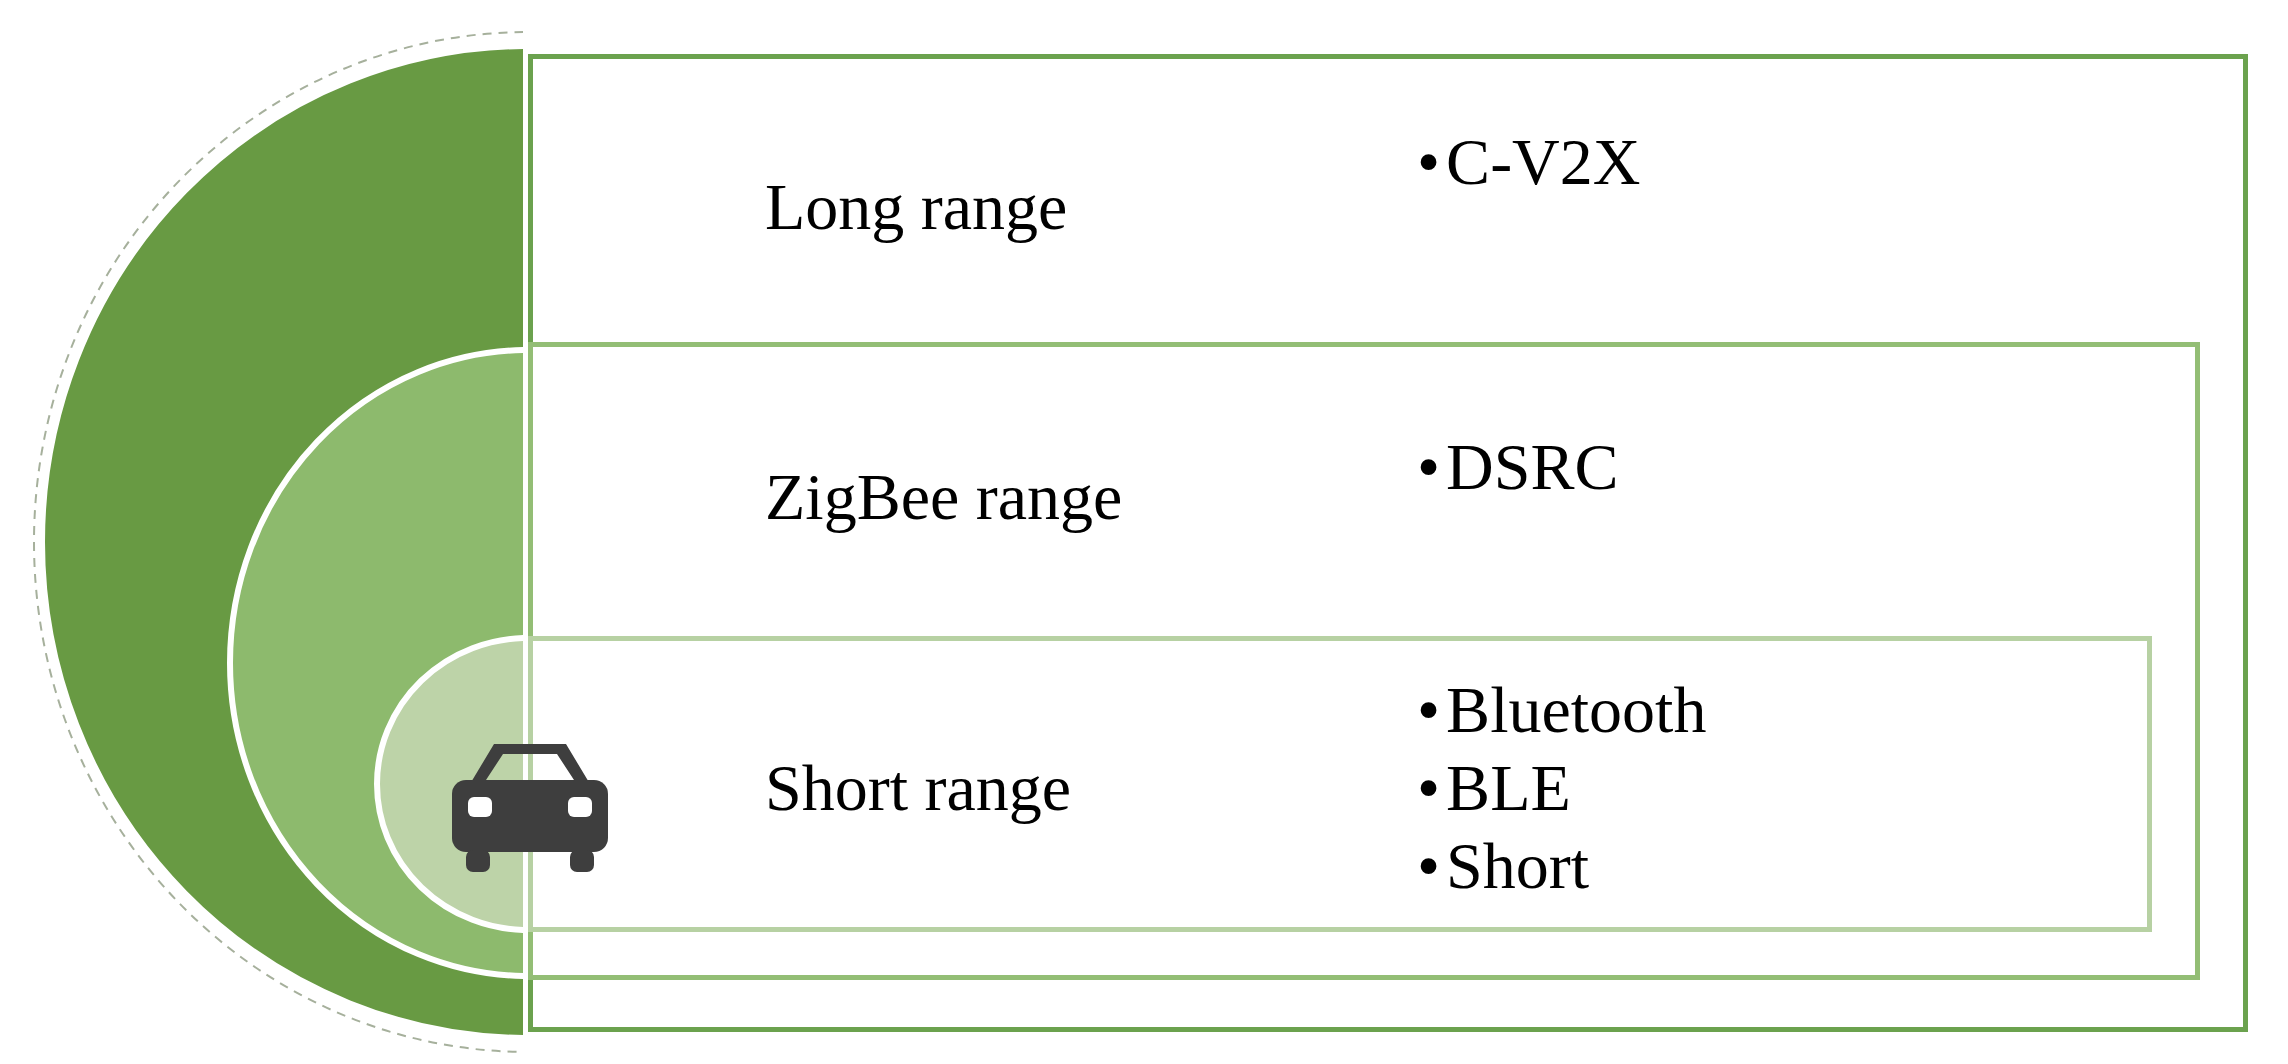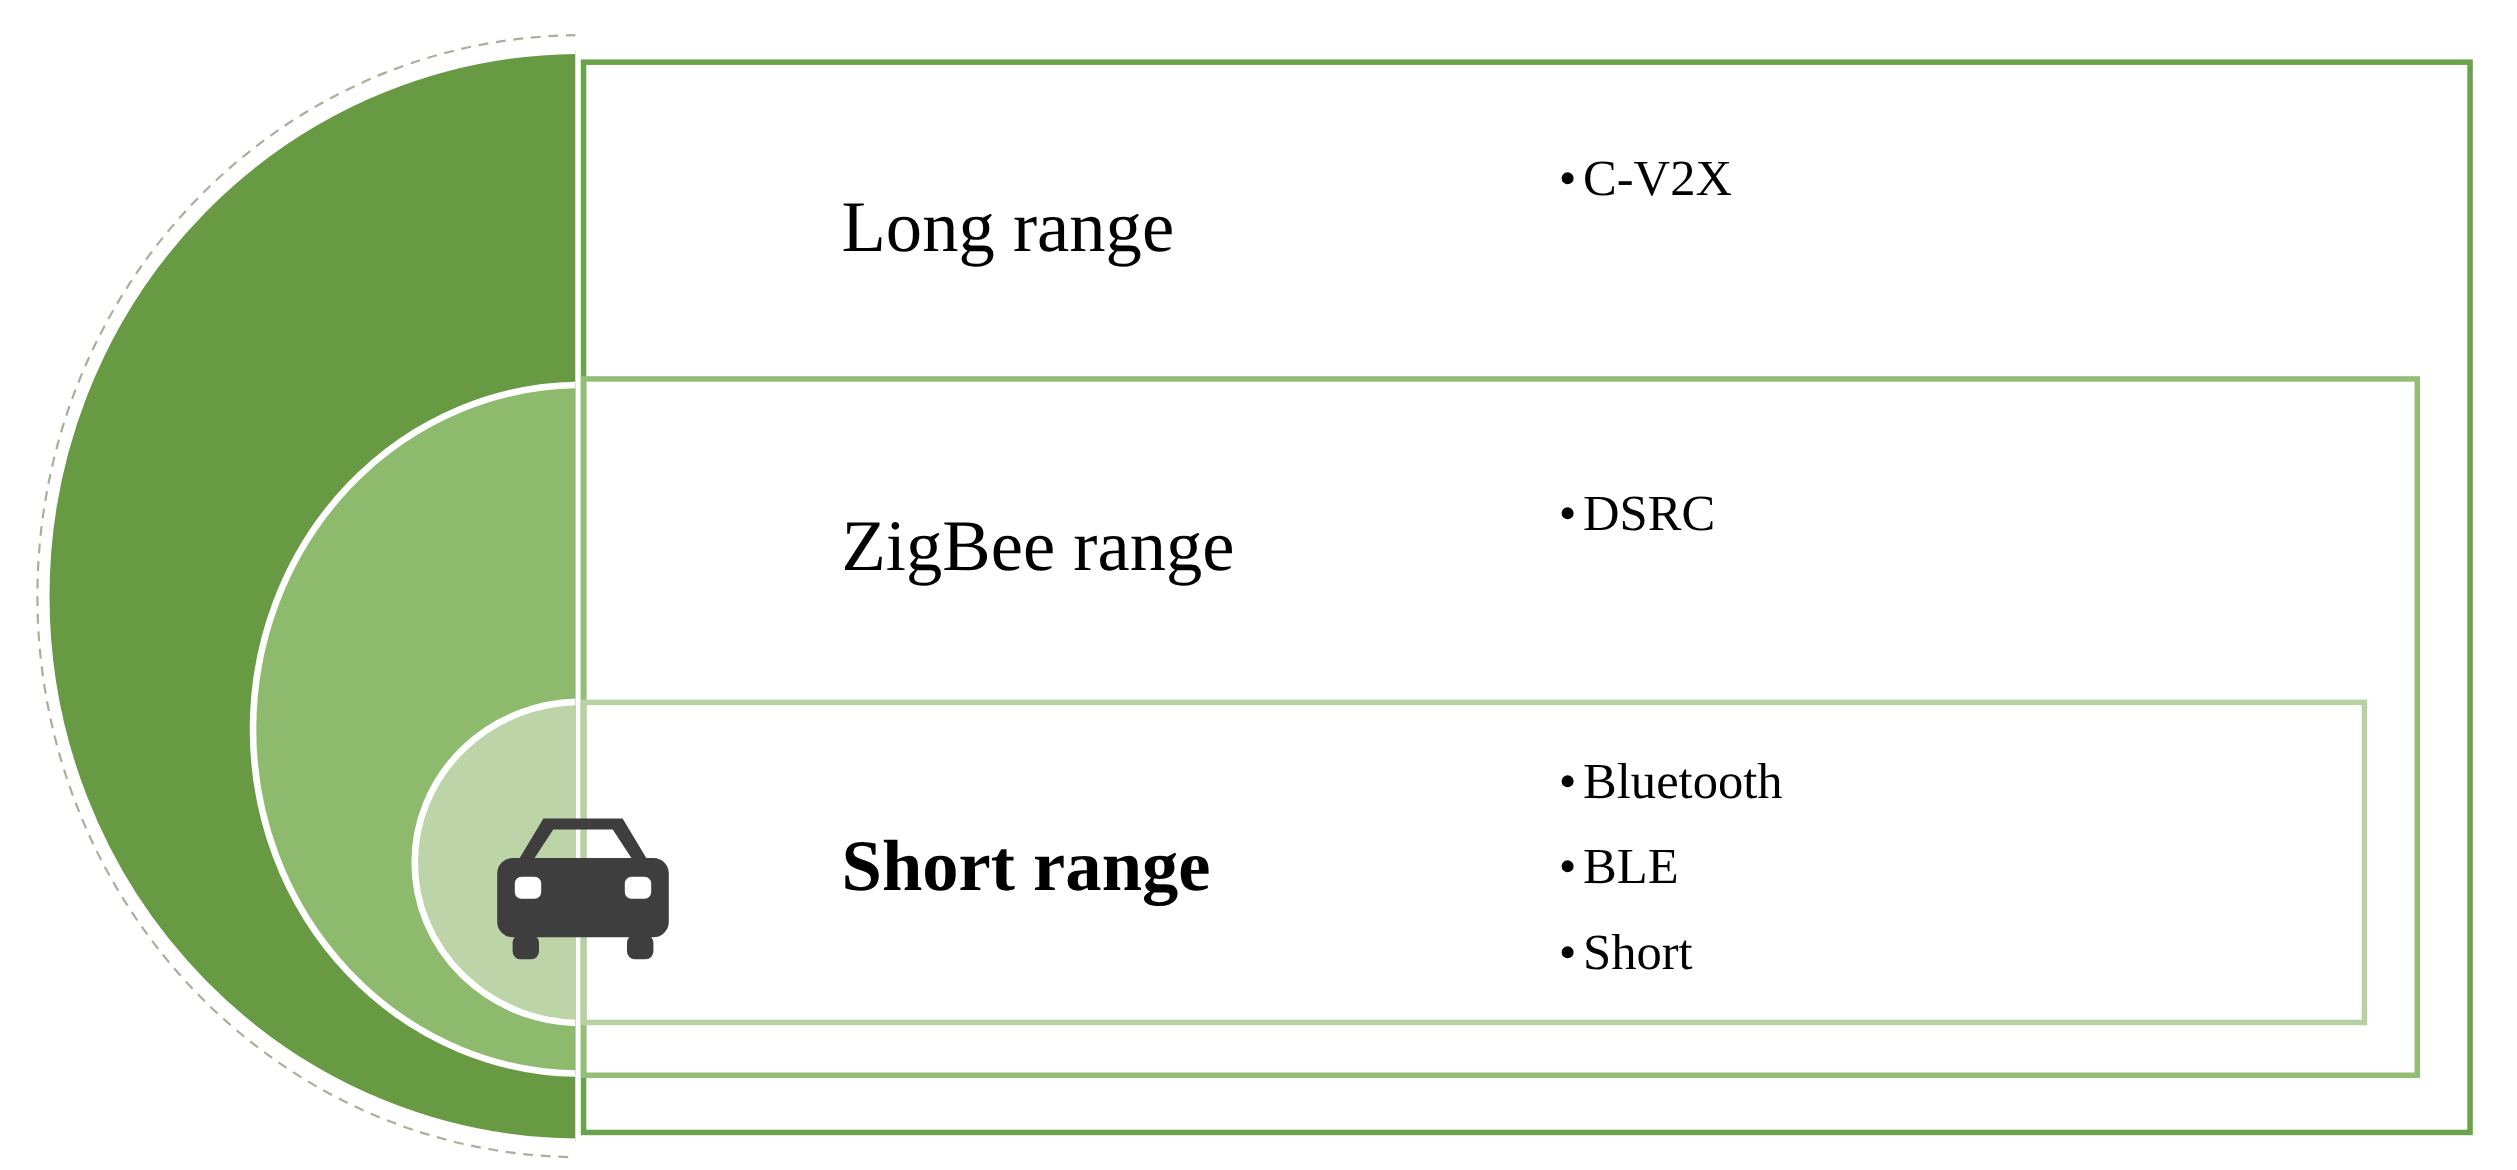--- a/index.html
+++ b/index.html
@@ -41,26 +41,26 @@
   
   .label {
     position: absolute;
     left: 765px;
     font-size: 66px;
     line-height: 78px;
     white-space: nowrap;
   }
   .label.long   { top: 156px; }
   .label.medium { top: 446px; }
-  .label.short  { top: 737px; font-weight: bold; }
+  .label.short  { top: 737px; }
 
   .blist {
     position: absolute;
     left: 1417px;
-    font-size: 46px;
+    font-size: 66px;
     line-height: 78px;
     white-space: nowrap;
   }
   .blist.long   { top: 111px; }
   .blist.medium { top: 416px; }
   .blist.short  { top: 659px; }
   .bullet { margin-right: 6px; }
 </style>
 </head>
 <body>

